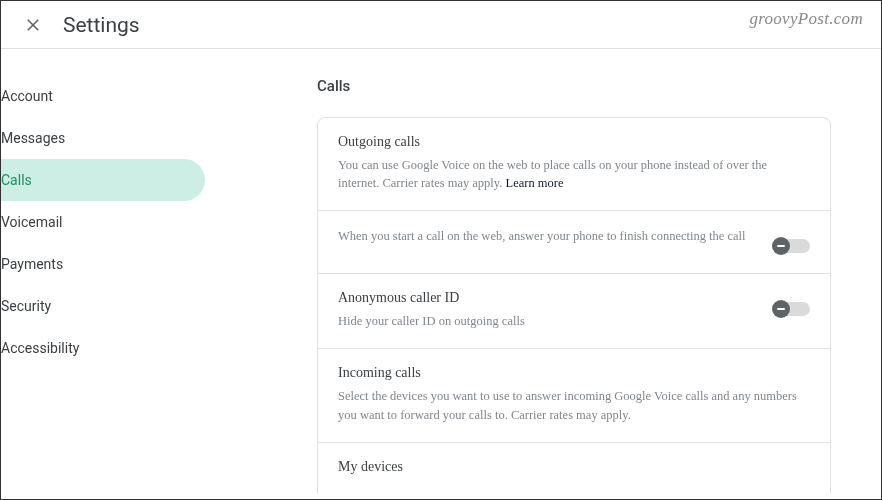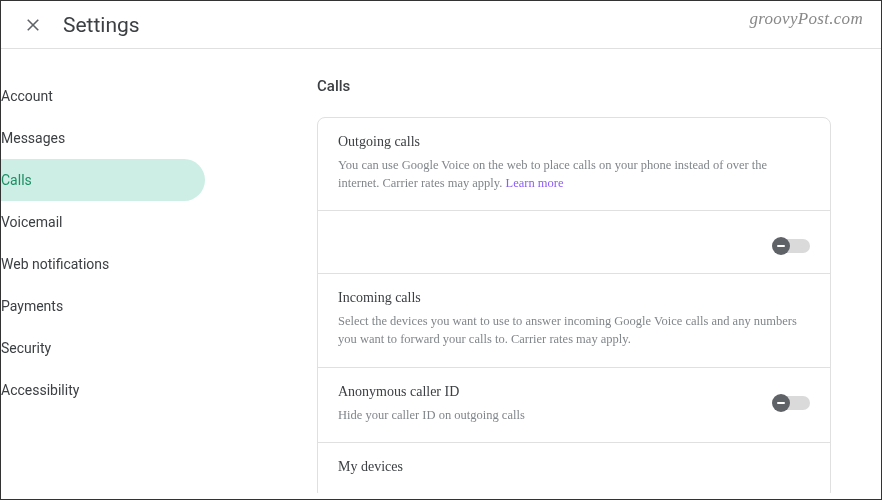--- a/index.html
+++ b/index.html
@@ -96,21 +96,21 @@
     color: #3c4043;
     font-weight: 500;
     margin-bottom: 6px;
   }
   .panel-desc {
     font-size: 12.5px;
     color: #80868b;
     line-height: 1.45;
   }
   .panel-desc a {
-    color: #8b5cf6;
+    color: #0f172a;
     text-decoration: none;
     cursor: pointer;
   }
   .toggle {
     width: 38px;
     height: 18px;
     position: relative;
     flex-shrink: 0;
     margin-top: 10px;
     cursor: pointer;
@@ -167,23 +167,20 @@
     <div class="sidebar-item">
         <span>Messages</span>
       </div>
     <div class="sidebar-item active">
         <span>Calls</span>
       </div>
     <div class="sidebar-item">
         <span>Voicemail</span>
       </div>
     <div class="sidebar-item">
-        <span>Web notifications</span>
-      </div>
-    <div class="sidebar-item">
         <span>Payments</span>
       </div>
     <div class="sidebar-item">
         <span>Security</span>
       </div>
     <div class="sidebar-item">
         <span>Accessibility</span>
       </div>
   </div>
 
@@ -193,47 +190,48 @@
 
       <div class="panel">
         <div class="panel-text">
           <div class="panel-title">Outgoing calls</div>
           <div class="panel-desc"><span>You can use Google Voice on the web to place calls on your phone instead of over the internet. Carrier rates may apply. </span><a>Learn more</a></div>
         </div>
       </div>
 
       <div class="panel">
         <div class="panel-text">
+          <div class="panel-desc">When you start a call on the web, answer your phone to finish connecting the call</div>
         </div>
         <div class="toggle">
           <div class="toggle-track"></div>
           <div class="toggle-thumb"></div>
         </div>
       </div>
 
       <div class="panel">
         <div class="panel-text">
-          <div class="panel-title">Incoming calls</div>
-          <div class="panel-desc">Select the devices you want to use to answer incoming Google Voice calls and any numbers you want to forward your calls to. Carrier rates may apply.</div>
-        </div>
-      </div>
-
-      <div class="panel">
-        <div class="panel-text">
           <div class="panel-title">Anonymous caller ID</div>
           <div class="panel-desc">Hide your caller ID on outgoing calls</div>
         </div>
         <div class="toggle">
           <div class="toggle-track"></div>
           <div class="toggle-thumb"></div>
         </div>
       </div>
 
       <div class="panel">
         <div class="panel-text">
+          <div class="panel-title">Incoming calls</div>
+          <div class="panel-desc">Select the devices you want to use to answer incoming Google Voice calls and any numbers you want to forward your calls to. Carrier rates may apply.</div>
+        </div>
+      </div>
+
+      <div class="panel">
+        <div class="panel-text">
           <div class="panel-title">My devices</div>
 
         </div>
       </div>
 
     </div>
   </div>
 </div>
 
 </body></html>

